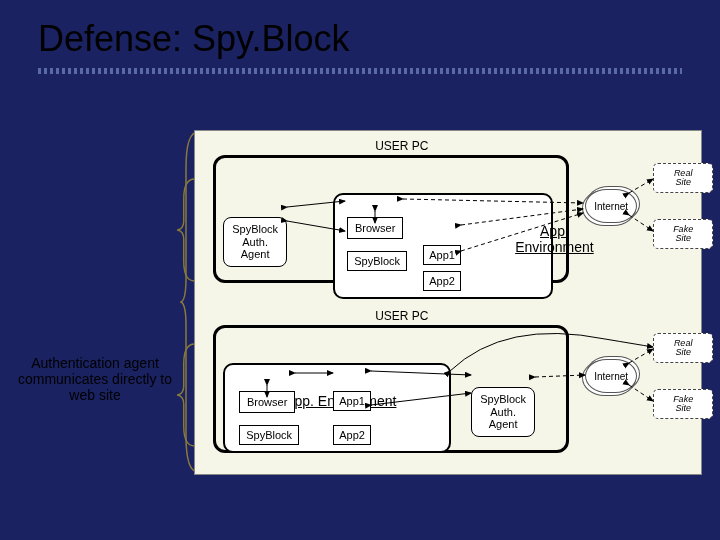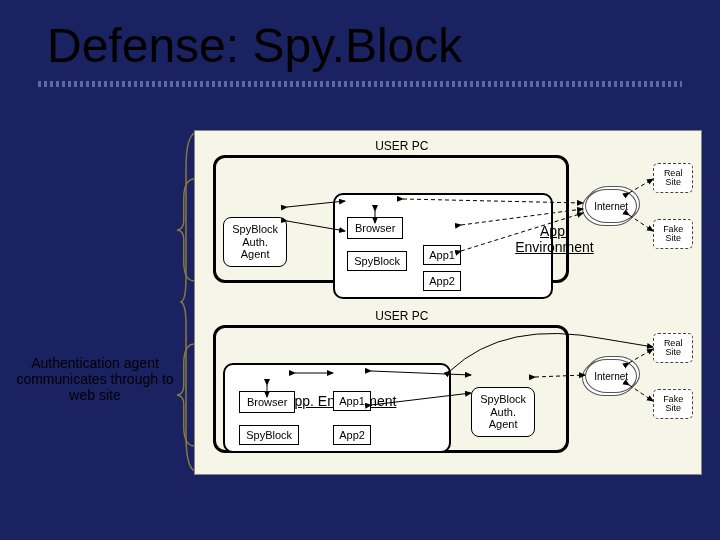--- a/index.html
+++ b/index.html
@@ -5,25 +5,24 @@
   * { box-sizing: border-box; margin: 0; padding: 0; }
   body {
     width: 720px;
     height: 540px;
     background: #1a2262;
     font-family: "Comic Sans MS", cursive, sans-serif;
     overflow: hidden;
     position: relative;
   }
   .slide-title {
-    font-size: 48px;
+    font-size: 36px;
     color: #000;
     padding: 18px 0 8px 38px;
     font-weight: normal;
-    margin-left: 9px;
   }
   .title-underline {
     margin: 0 38px 0 38px;
     height: 6px;
     background: repeating-linear-gradient(90deg, #5a6aa8 0 3px, transparent 3px 6px);
   }
   .content {
     display: flex;
     position: absolute;
     top: 130px;
@@ -113,45 +112,46 @@
     border-radius: 50% / 60%;
     text-align: center;
     font-size: 10px;
     display: flex;
     align-items: center;
     justify-content: center;
     box-shadow: -2px 2px 0 0 #fff, -2px 2px 0 1px #555, 2px -2px 0 0 #fff, 2px -2px 0 1px #555;
   }
   .site {
     position: absolute;
-    width: 40px;
+    width: 60px;
     height: 30px;
     background: #fff;
     border: 1px dashed #444;
     border-radius: 5px;
     text-align: center;
     font-size: 9px;
     display: flex;
     align-items: center;
     justify-content: center;
     line-height: 1.05;
+    font-style: italic;
   }
   svg.arrows { position: absolute; top:0; left:0; pointer-events:none; }
   .lbl { position:absolute; font-size:14px; background: transparent; text-decoration: underline; }
 </style>
 </head>
 <body>
 
 <h1 class="slide-title">Defense: Spy.Block</h1>
 <div class="title-underline"></div>
 
 <div class="content">
 
   <div class="left-col">
-    <div class="caption2">Authentication agent communicates through to web site</div>
+    <div class="caption2">Authentication agent communicates directly to web site</div>
 
     <svg class="big-brace" viewBox="0 0 22 348" preserveAspectRatio="none">
       <path d="M18 4 Q6 4 6 40 L6 150 Q6 172 1 174 Q6 176 6 198 L6 308 Q6 344 18 344" stroke="#8a7a3a" stroke-width="1.5" fill="none"></path>
     </svg>
     <svg class="brace small-brace1" style="position:absolute" viewBox="0 0 22 110" preserveAspectRatio="none">
       <path d="M18 4 Q8 4 8 24 L8 46 Q8 54 2 55 Q8 56 8 64 L8 86 Q8 106 18 106" stroke="#8a7a3a" stroke-width="1.3" fill="none"></path>
     </svg>
     <svg class="brace small-brace2" style="position:absolute" viewBox="0 0 22 110" preserveAspectRatio="none">
       <path d="M18 4 Q8 4 8 24 L8 46 Q8 54 2 55 Q8 56 8 64 L8 86 Q8 106 18 106" stroke="#8a7a3a" stroke-width="1.3" fill="none"></path>
     </svg>

